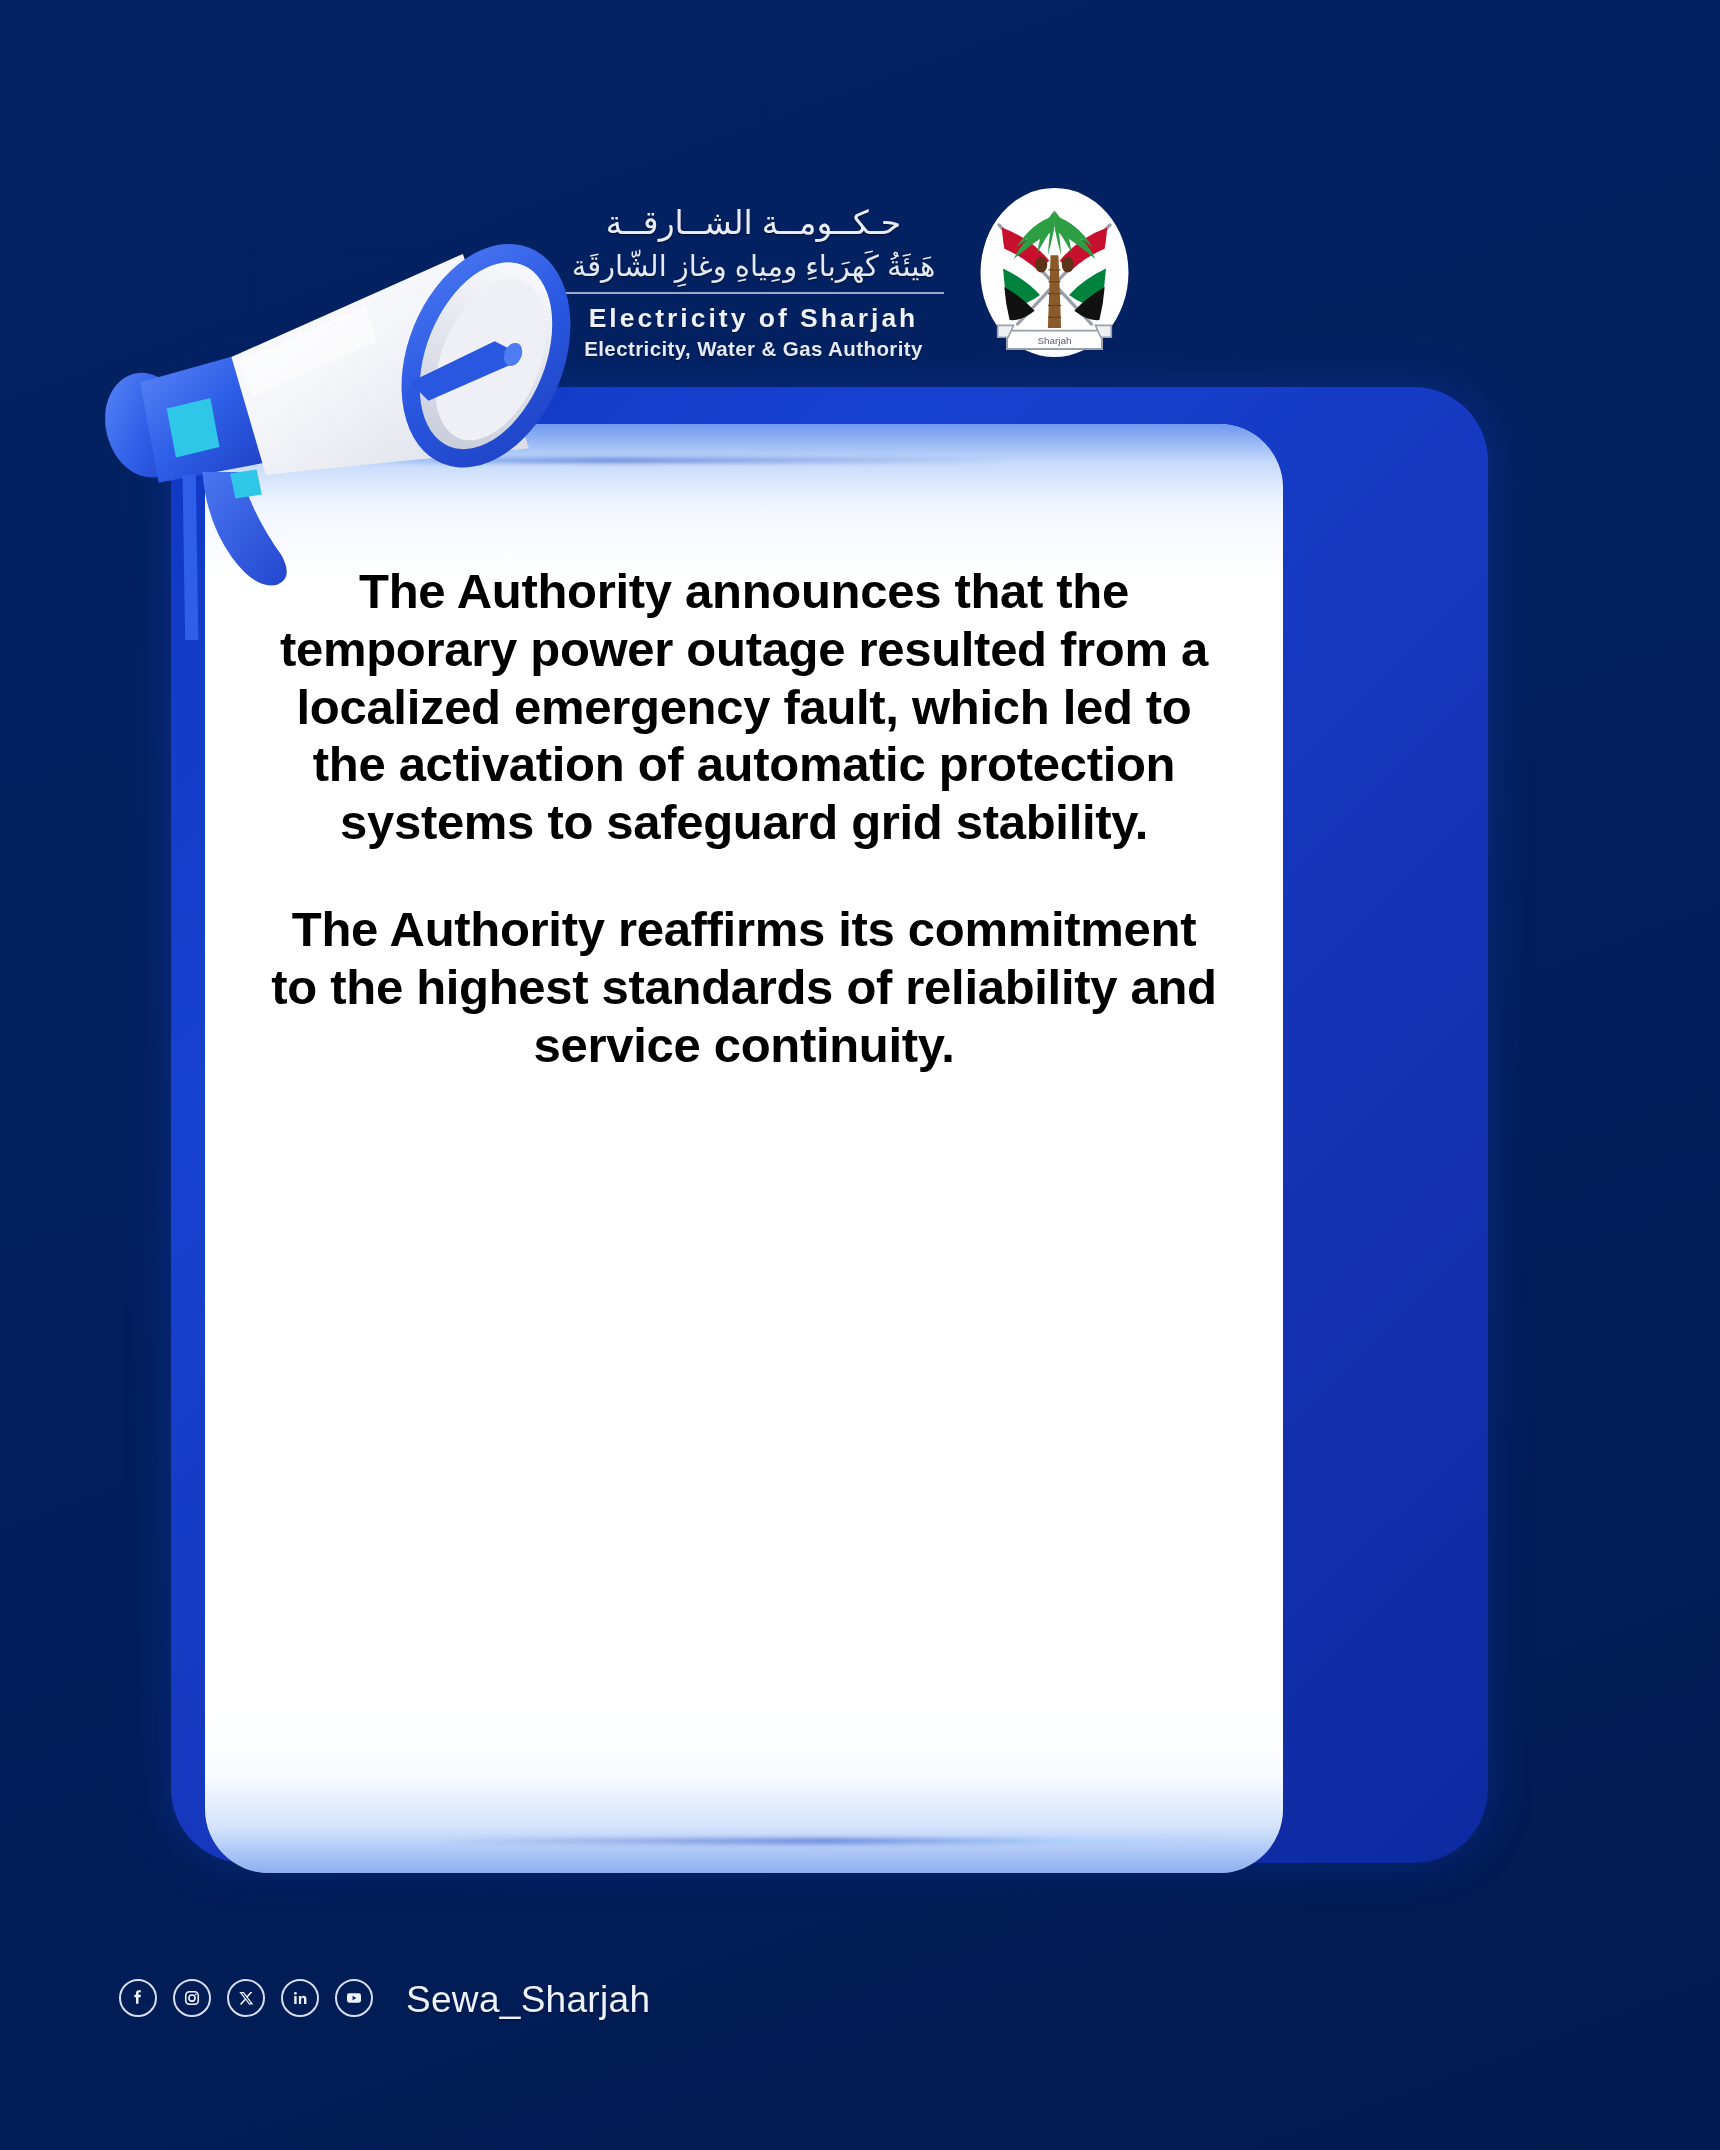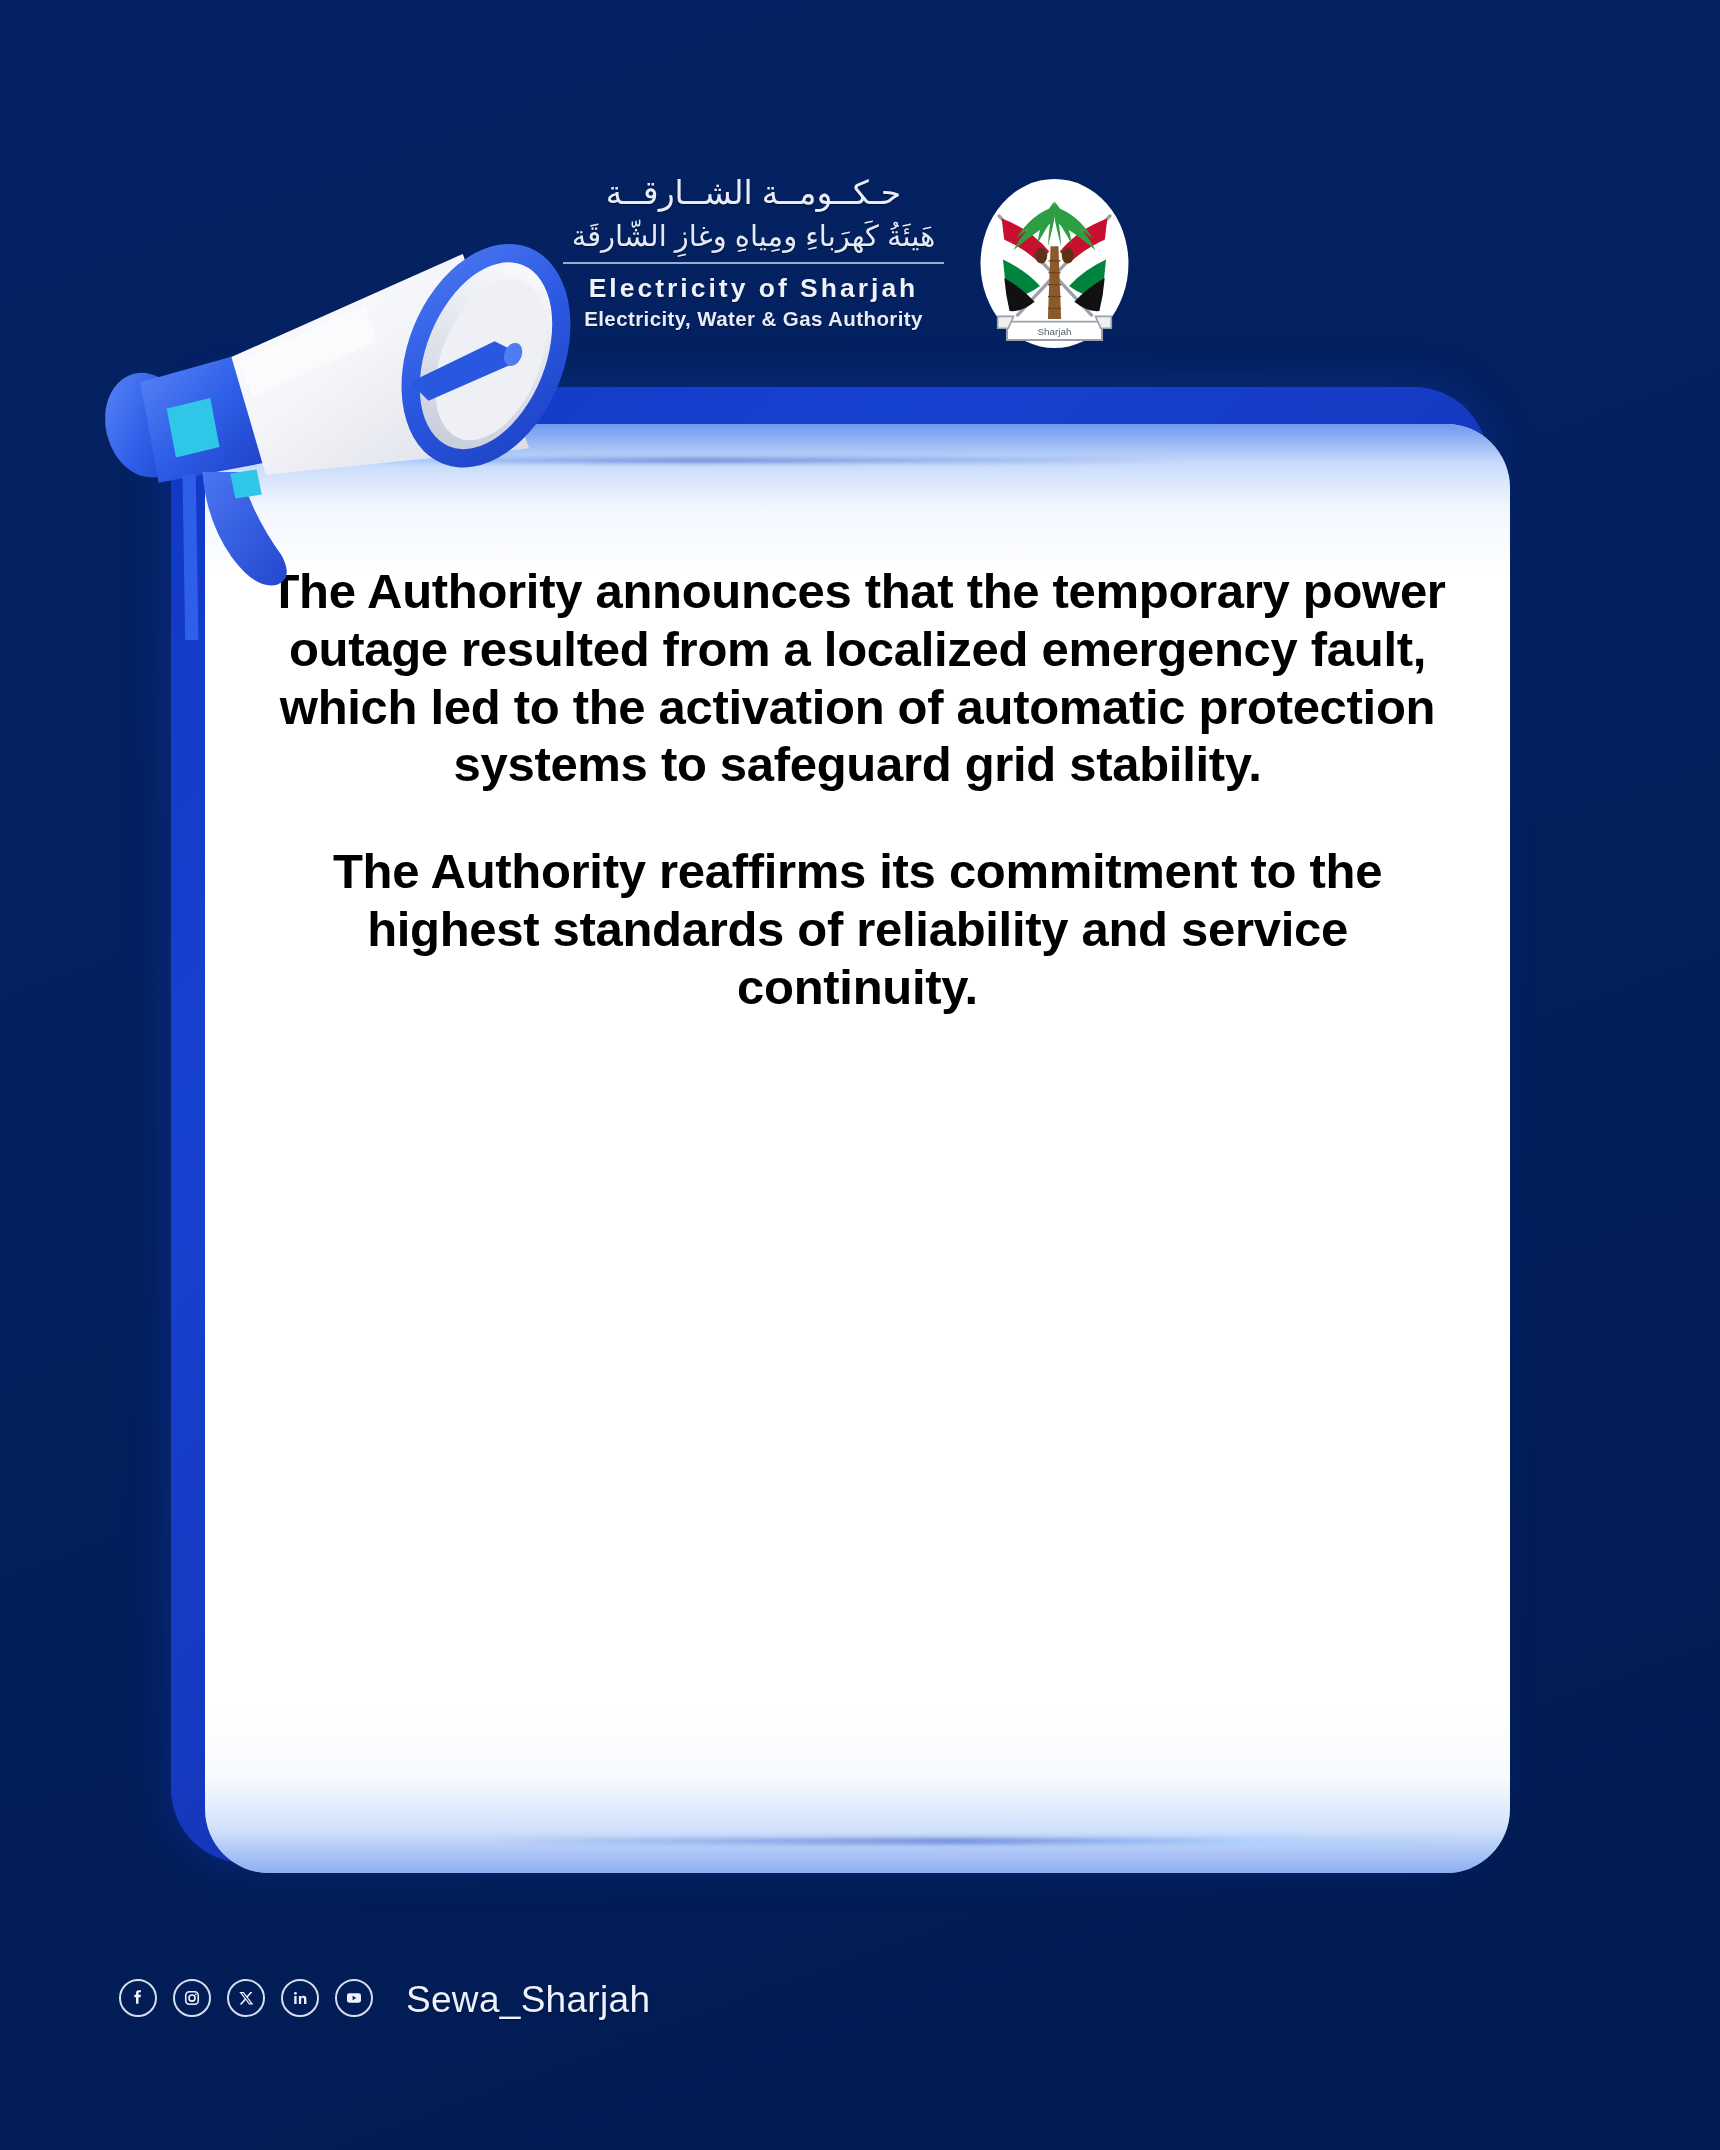--- a/index.html
+++ b/index.html
@@ -13,25 +13,25 @@
     height: 2151px;
     overflow: hidden;
     background: linear-gradient(160deg, #042263 0%, #03205e 45%, #021a50 100%);
     font-family: "Liberation Sans", sans-serif;
   }
 
   
   .logo-lockup {
     position: absolute;
     left: 555px;
-    top: 168px;
+    top: 162px;
     width: 609px;
     height: 199px;
     display: flex;
-    align-items: flex-start;
+    align-items: flex-end;
     gap: 22.5px;
   }
   .logo-text-col {
     width: 397px;
     display: flex;
     flex-direction: column;
     align-items: center;
     padding-top: 6.6px;
   }
   .logo-ar-1 {
@@ -92,21 +92,21 @@
     border-radius: 74px;
     background: linear-gradient(135deg, #1038c4 0%, #1741cf 28%, #1434b8 62%, #0e2aa0 100%);
     box-shadow: 0 0 46px rgba(25,70,220,.30);
   }
 
   
   .card {
     position: absolute;
     left: 205px;
     top: 424px;
-    width: 1305px;
+    width: 1078px;
     height: 1449px;
     border-radius: 64px;
     background: #ffffff;
     overflow: hidden;
   }
   .card-glow-top {
     position: absolute;
     left: 0; top: 0; right: 0;
     height: 152px;
     background: linear-gradient(to bottom,

